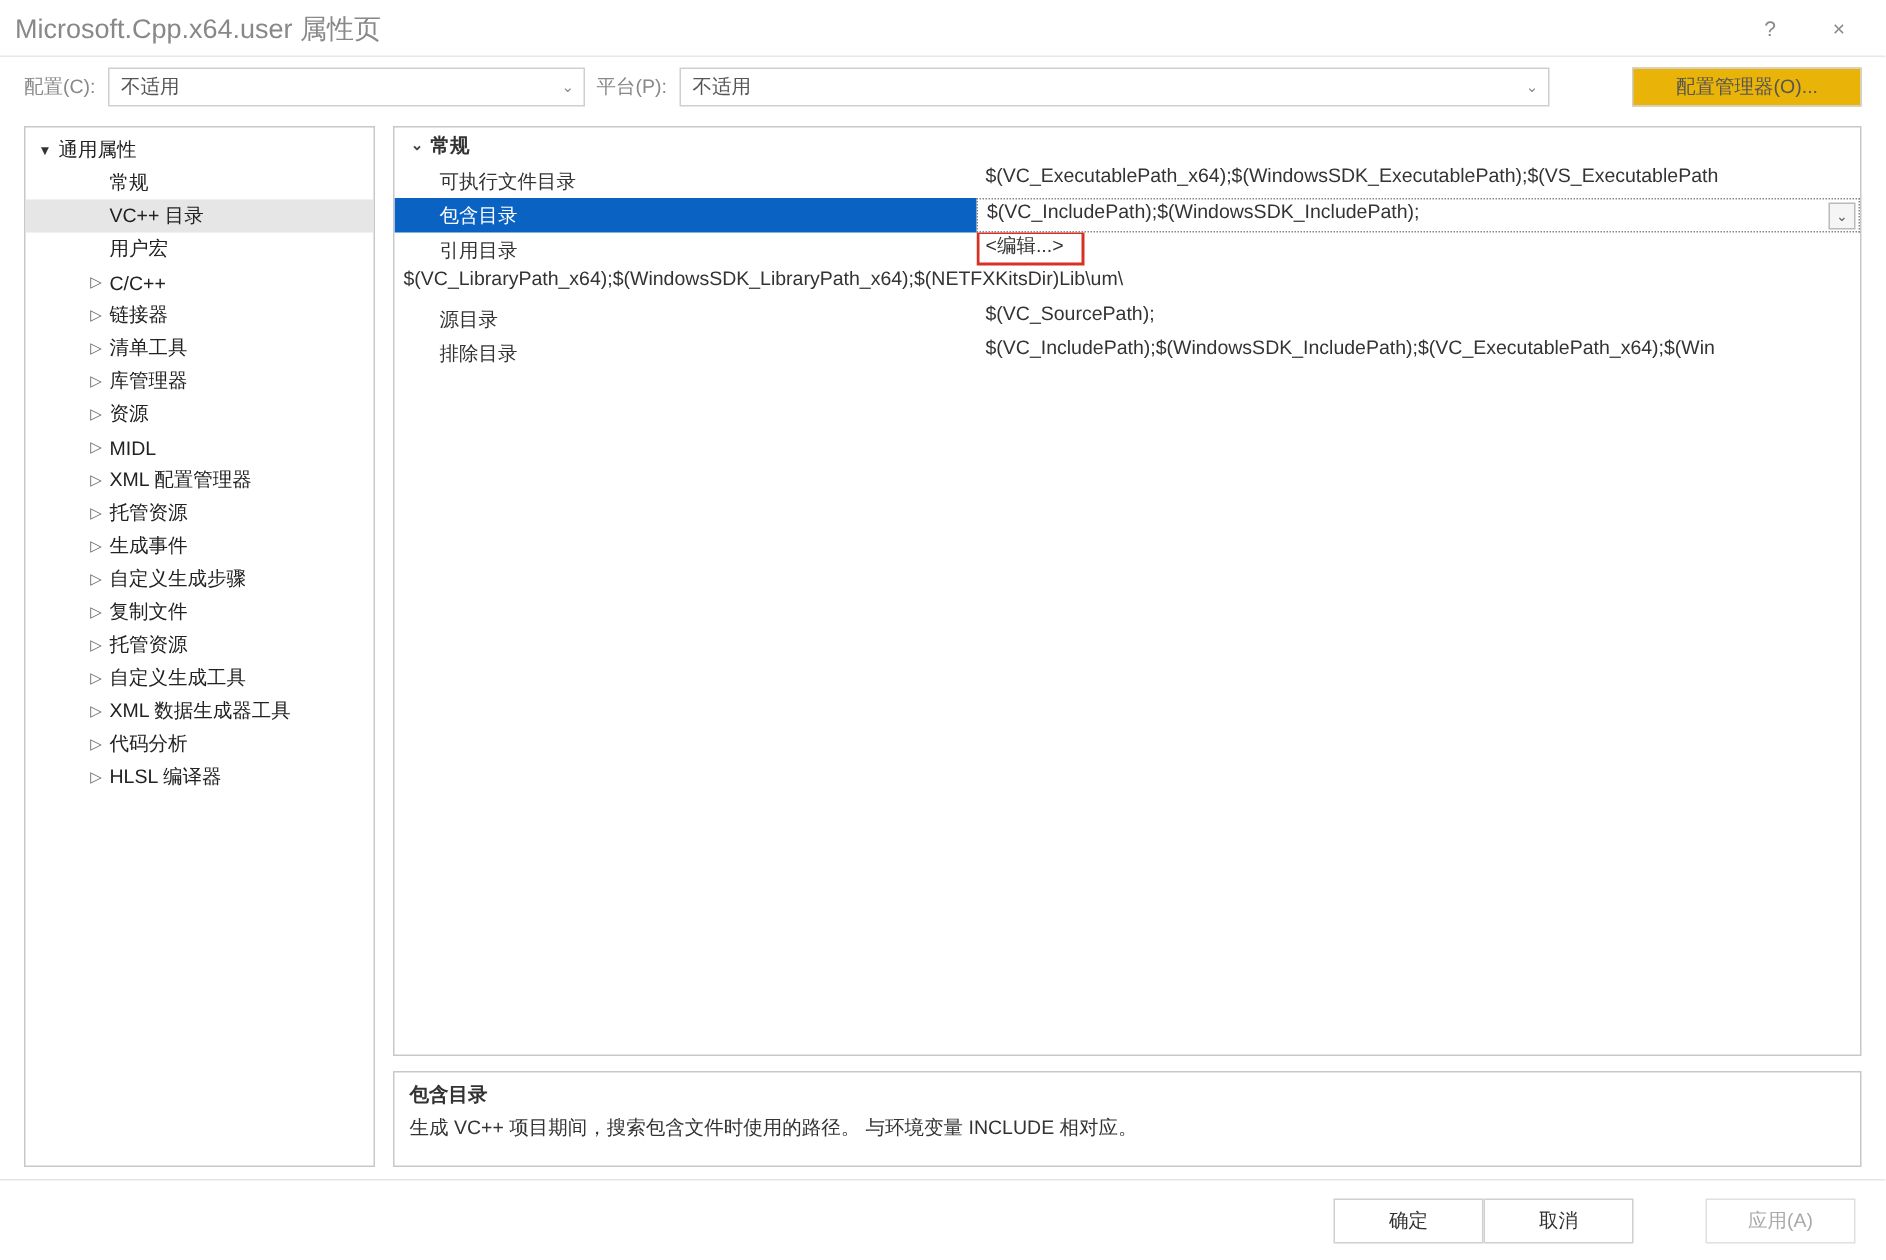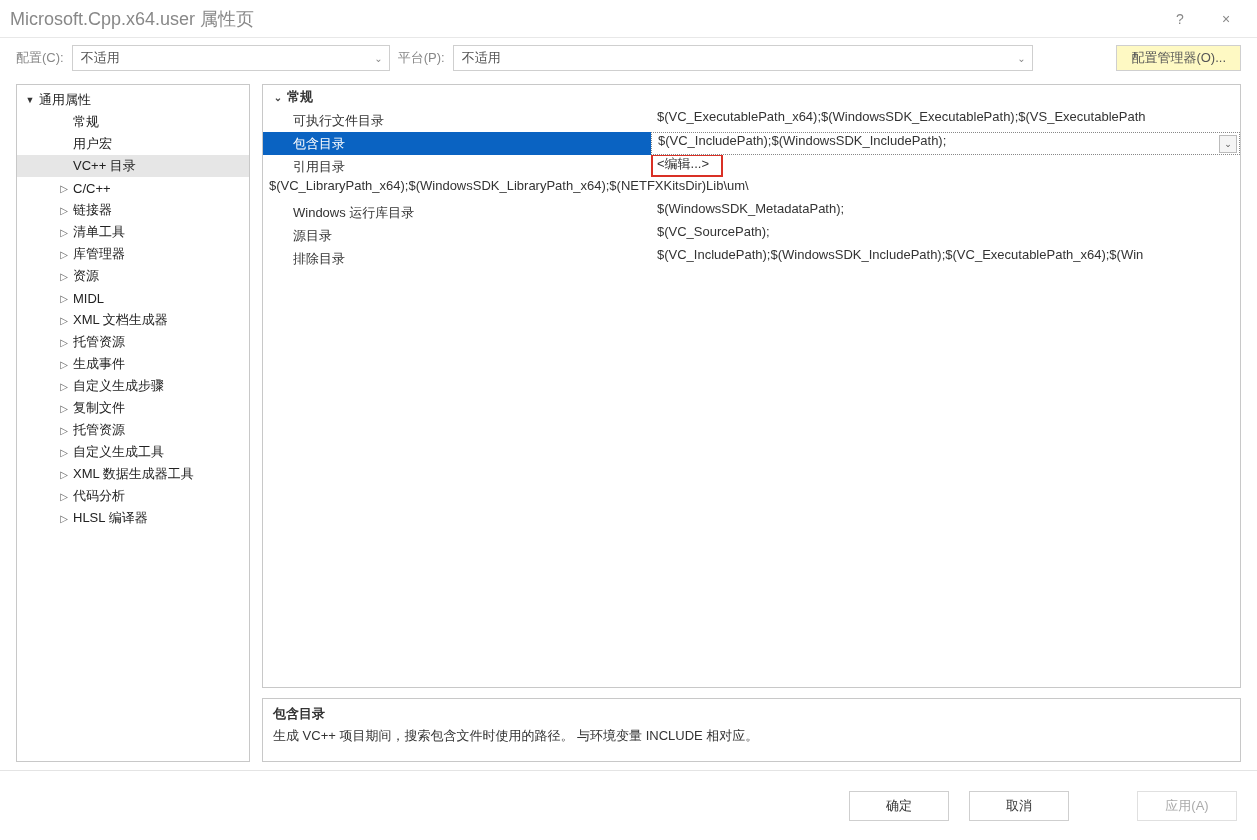--- a/index.html
+++ b/index.html
@@ -50,24 +50,24 @@
     background: #fff;
   }
   .toolbar .combo.c1 { width: 318px; }
   .toolbar .combo.c2 { width: 580px; }
   .toolbar .combo .chev {
     position: absolute; right: 6px; top: 50%; transform: translateY(-50%);
     color: #888; font-size: 10px;
   }
   .toolbar .spacer { flex: 1; }
   .toolbar .cfgmgr {
-    height: 26px; padding: 0 14px;
+    height: 26px; padding: 0 28px;
     border: 1px solid #cfcfcf;
     display: flex; align-items: center;
-    color: #555; background: #fef9c3;
+    color: #555; background: #eab308;
   }
   
   .main {
     flex: 1;
     display: flex;
     gap: 12px;
     padding: 6px 16px 8px 16px;
     min-height: 0;
   }
   .tree {
@@ -159,26 +159,26 @@
     margin-top: 10px;
     border: 1px solid #c8c8c8;
     height: 64px;
     padding: 6px 10px;
     overflow: hidden;
   }
   .desc .hd { font-weight: 600; margin-bottom: 4px; }
 
   
   .footer {
-    height: 70px;
+    height: 54px;
     border-top: 1px solid #e4e4e4;
     display: flex;
     align-items: center;
     justify-content: flex-end;
-    gap: 20px;
+    gap: 0;
     padding: 0 20px;
   }
   .footer .btn {
     min-width: 100px;
     height: 30px;
     border: 1px solid #cfcfcf;
     display: flex; align-items: center; justify-content: center;
     background: #fff; color: #333;
   }
   .footer .btn.disabled { color: #aaa; border-color: #e0e0e0; margin-left: 48px; }
@@ -212,29 +212,29 @@
   <div class="tree">
     <div class="tree-item indent-0">
       <span class="tree-toggle" style="font-size:9px;color:#333;">▼</span>
       <span class="tree-label">通用属性</span>
     </div>
     <div id="tree-items">
         <div class="tree-item indent-2">
           <span class="tree-toggle"></span>
           <span class="tree-label">常规</span>
         </div>
-        <div class="tree-item indent-2">
-          <span class="tree-toggle"></span>
-          <span class="tree-label">用户宏</span>
-        </div>
         <div class="tree-item indent-2 selected">
           <span class="tree-toggle"></span>
           <span class="tree-label">VC++ 目录</span>
         </div>
         <div class="tree-item indent-2">
+          <span class="tree-toggle"></span>
+          <span class="tree-label">用户宏</span>
+        </div>
+        <div class="tree-item indent-2">
           <span class="tree-toggle">▷</span>
           <span class="tree-label">C/C++</span>
         </div>
         <div class="tree-item indent-2">
           <span class="tree-toggle">▷</span>
           <span class="tree-label">链接器</span>
         </div>
         <div class="tree-item indent-2">
           <span class="tree-toggle">▷</span>
           <span class="tree-label">清单工具</span>
@@ -246,21 +246,21 @@
         <div class="tree-item indent-2">
           <span class="tree-toggle">▷</span>
           <span class="tree-label">资源</span>
         </div>
         <div class="tree-item indent-2">
           <span class="tree-toggle">▷</span>
           <span class="tree-label">MIDL</span>
         </div>
         <div class="tree-item indent-2">
           <span class="tree-toggle">▷</span>
-          <span class="tree-label">XML 文档生成器</span>
+          <span class="tree-label">XML 配置管理器</span>
         </div>
         <div class="tree-item indent-2">
           <span class="tree-toggle">▷</span>
           <span class="tree-label">托管资源</span>
         </div>
         <div class="tree-item indent-2">
           <span class="tree-toggle">▷</span>
           <span class="tree-label">生成事件</span>
         </div>
         <div class="tree-item indent-2">
@@ -320,26 +320,20 @@
               <span>&lt;编辑...&gt;</span>
               <div class="edit-highlight" style="left: 0px; top: -1px; width: 72px; height: 23px;"></div>
             </div>
           </div>
           <div class="grid-row">
             <div class="grid-val">
               <span>$(VC_LibraryPath_x64);$(WindowsSDK_LibraryPath_x64);$(NETFXKitsDir)Lib\um\</span>
             </div>
           </div>
           <div class="grid-row">
-            <div class="grid-name">Windows 运行库目录</div>
-            <div class="grid-val">
-              <span>$(WindowsSDK_MetadataPath);</span>
-            </div>
-          </div>
-          <div class="grid-row">
             <div class="grid-name">源目录</div>
             <div class="grid-val">
               <span>$(VC_SourcePath);</span>
             </div>
           </div>
           <div class="grid-row">
             <div class="grid-name">排除目录</div>
             <div class="grid-val">
               <span>$(VC_IncludePath);$(WindowsSDK_IncludePath);$(VC_ExecutablePath_x64);$(Win</span>
             </div>

